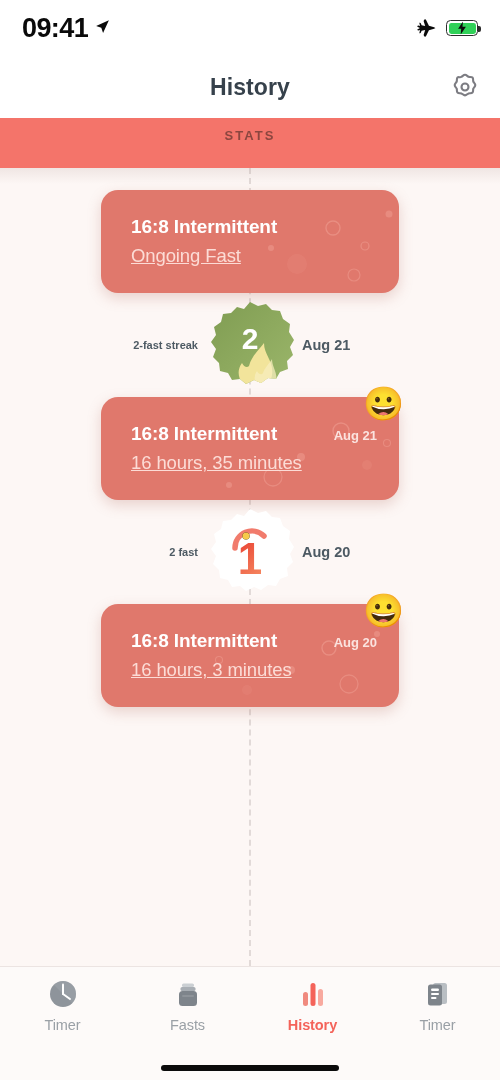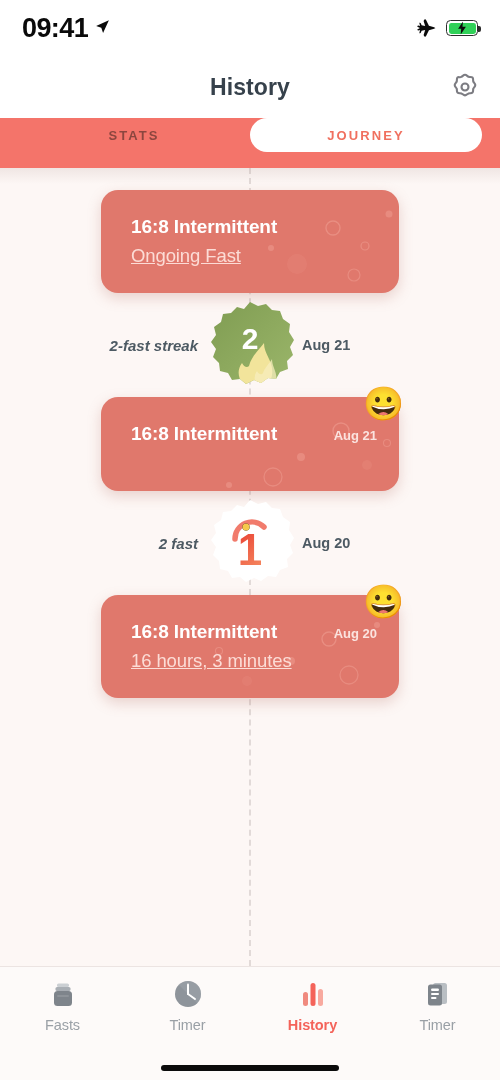--- a/index.html
+++ b/index.html
@@ -152,23 +152,22 @@
     user-select: none;
   }
 
   
   .milestone {
     display: flex; align-items: center; justify-content: center;
     position: relative; height: 104px;
   }
   .ms-label {
     position: absolute; right: 302px;
-    font-size: 15px; font-weight: bold; color: #4D5A63;
+    font-size: 11px; font-weight: bold; color: #4D5A63;
     white-space: nowrap;
-    font-style: italic;
   }
   .ms-date {
     position: absolute; left: 302px;
     font-size: 14.5px; font-weight: bold; color: #4D5A63;
     white-space: nowrap;
   }
   .ms-badge {
     width: 96px; height: 96px; position: relative;
     display: flex; align-items: center; justify-content: center;
     cursor: pointer;
@@ -235,21 +234,20 @@
     <button class="gear-btn">
       <svg width="30" height="30" viewBox="0 0 30 30">
         <path d="M15 2.8c1.6 0 2.3 1.5 3.6 2 1.3.5 2.8-.3 3.9.8s.3 2.6.8 3.9c.5 1.3 2 2 2 3.6s-1.5 2.3-2 3.6c-.5 1.3.3 2.8-.8 3.9s-2.6.3-3.9.8c-1.3.5-2 2-3.6 2s-2.3-1.5-3.6-2c-1.3-.5-2.8.3-3.9-.8s-.3-2.6-.8-3.9c-.5-1.3-2-2-2-3.6s1.5-2.3 2-3.6c.5-1.3-.3-2.8.8-3.9s2.6.3 3.9-.8c1.3-.5 2-2 3.6-2z" fill="none" stroke="#7C7C82" stroke-width="2.1"></path>
         <circle cx="15" cy="15" r="3.5" fill="none" stroke="#7C7C82" stroke-width="2.1"></circle>
       </svg>
     </button>
   </div>
 
   <div class="segbar">
     <button class="seg inactive">STATS</button>
-    <button class="seg active">JOURNEY</button>
   </div>
 
   <div class="scroll">
     <div class="timeline"></div>
     <div class="items">
 
       <div class="card-wrap">
         <div class="card">
           <svg class="bubbles" viewBox="0 0 298 104">
             <circle cx="232" cy="38" r="7" fill="none" stroke="#F0A094" stroke-width="1.4"></circle>
@@ -304,20 +302,21 @@
             <circle cx="200" cy="60" r="4" fill="#EE9C90"></circle>
             <circle cx="172" cy="80" r="9" fill="none" stroke="#EE9C90" stroke-width="1.3"></circle>
             <circle cx="266" cy="68" r="5" fill="#E78A7E" opacity=".7"></circle>
             <circle cx="128" cy="88" r="3" fill="#EE9C90"></circle>
             <circle cx="286" cy="46" r="3.5" fill="none" stroke="#EE9C90" stroke-width="1.1"></circle>
           </svg>
           <div class="card-head">
             <span class="card-title">16:8 Intermittent</span>
             <span class="card-date">Aug 21</span>
           </div>
+          <div class="card-sub">16 hours, 35 minutes</div>
         </div>
         <div class="emoji">😀</div>
       </div>
 
       <div class="milestone">
         <span class="ms-label">2 fast</span>
         <div class="ms-badge">
           <svg width="96" height="96" viewBox="0 0 96 96">
             <defs>
               <linearGradient id="redA" x1="0" y1="0" x2="0.4" y2="1">
@@ -359,39 +358,39 @@
       </div>
 
     </div>
   </div>
 
   <div class="tabbar">
 
     <button class="tab">
       <span class="tab-icon">
         <svg width="30" height="30" viewBox="0 0 30 30">
+          <circle cx="15" cy="15" r="13" fill="#8E949B"></circle>
+          <circle cx="15" cy="15" r="13" fill="#A9AEB4" clip-path="polygon(0 0,100% 0,100% 100%)" opacity=".35"></circle>
+          <path d="M15 15 L15 5.5" stroke="#FFFFFF" stroke-width="2" stroke-linecap="round"></path>
+          <path d="M15 15 L22 20" stroke="#FFFFFF" stroke-width="2" stroke-linecap="round"></path>
+        </svg>
+      </span>
+      <span class="tab-label">Timer</span>
+    </button>
+
+    <button class="tab">
+      <span class="tab-icon">
+        <svg width="30" height="30" viewBox="0 0 30 30">
           <rect x="6" y="12" width="18" height="15" rx="3.5" fill="#7E848B"></rect>
           <rect x="7.5" y="8" width="15" height="4" rx="1.6" fill="#A9AEB4"></rect>
           <rect x="9" y="4.5" width="12" height="3.6" rx="1.6" fill="#CBCFD3"></rect>
           <rect x="9" y="16" width="12" height="2" rx="1" fill="#9AA0A6" opacity=".55"></rect>
         </svg>
       </span>
       <span class="tab-label">Fasts</span>
-    </button>
-
-    <button class="tab">
-      <span class="tab-icon">
-        <svg width="30" height="30" viewBox="0 0 30 30">
-          <circle cx="15" cy="15" r="13" fill="#8E949B"></circle>
-          <circle cx="15" cy="15" r="13" fill="#A9AEB4" clip-path="polygon(0 0,100% 0,100% 100%)" opacity=".35"></circle>
-          <path d="M15 15 L15 5.5" stroke="#FFFFFF" stroke-width="2" stroke-linecap="round"></path>
-          <path d="M15 15 L22 20" stroke="#FFFFFF" stroke-width="2" stroke-linecap="round"></path>
-        </svg>
-      </span>
-      <span class="tab-label">Timer</span>
     </button>
 
     <button class="tab active">
       <span class="tab-icon">
         <svg width="30" height="30" viewBox="0 0 30 30">
           <rect x="5" y="13" width="5" height="14" rx="2.5" fill="#F08A7F"></rect>
           <rect x="12.5" y="4" width="5" height="23" rx="2.5" fill="#F4635A"></rect>
           <rect x="20" y="10" width="5" height="17" rx="2.5" fill="#F8A99F"></rect>
         </svg>
       </span>

